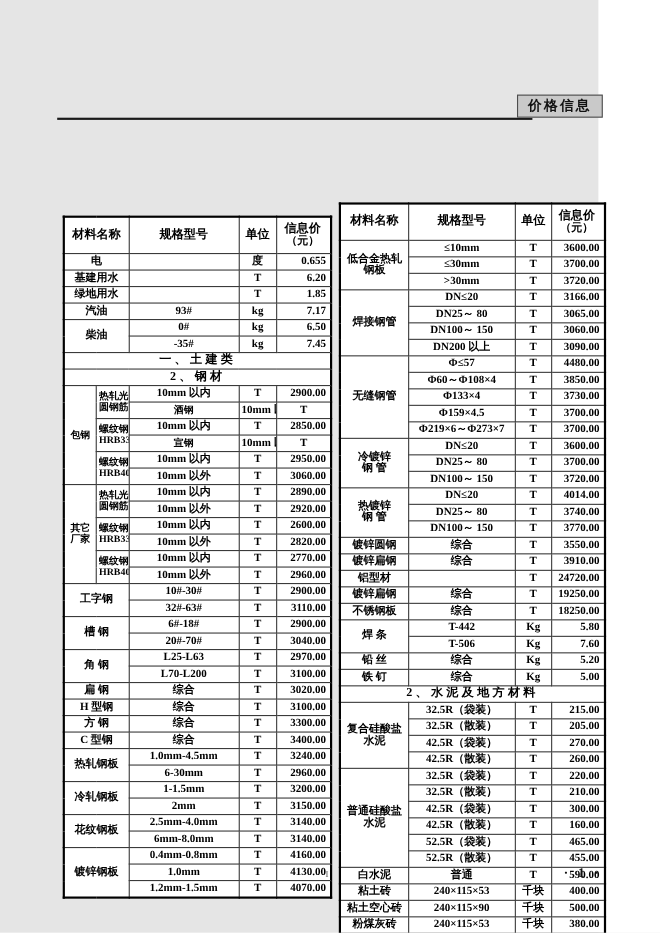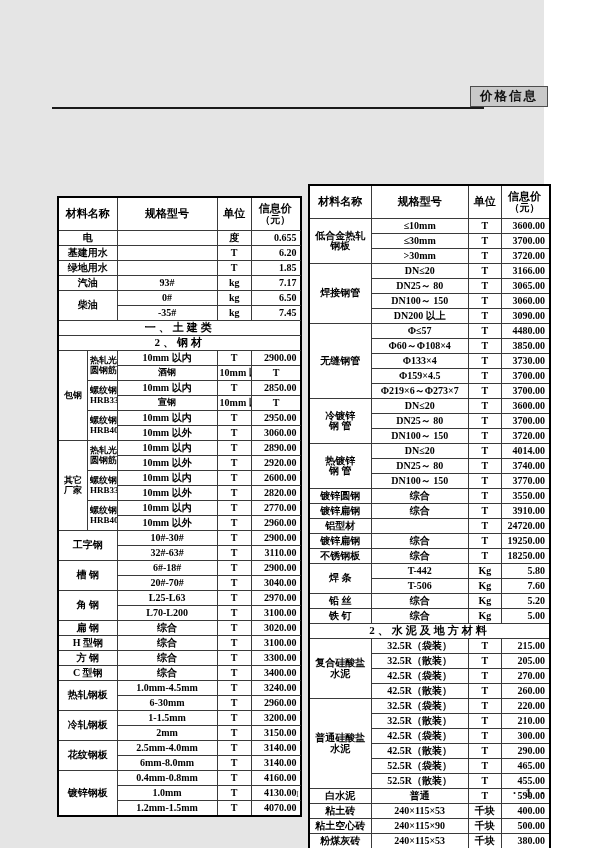--- a/index.html
+++ b/index.html
@@ -585,21 +585,21 @@
             <td class="c-price">210.00</td>
           </tr>
           <tr>
             <td class="c-spec">42.5R（袋装）</td>
             <td class="c-unit">T</td>
             <td class="c-price">300.00</td>
           </tr>
           <tr>
             <td class="c-spec">42.5R（散装）</td>
             <td class="c-unit">T</td>
-            <td class="c-price">290.00</td>
+            <td class="c-price">160.00</td>
           </tr>
           <tr>
             <td class="c-spec">52.5R（袋装）</td>
             <td class="c-unit">T</td>
             <td class="c-price">465.00</td>
           </tr>
           <tr>
             <td class="c-spec">52.5R（散装）</td>
             <td class="c-unit">T</td>
             <td class="c-price">455.00</td>

